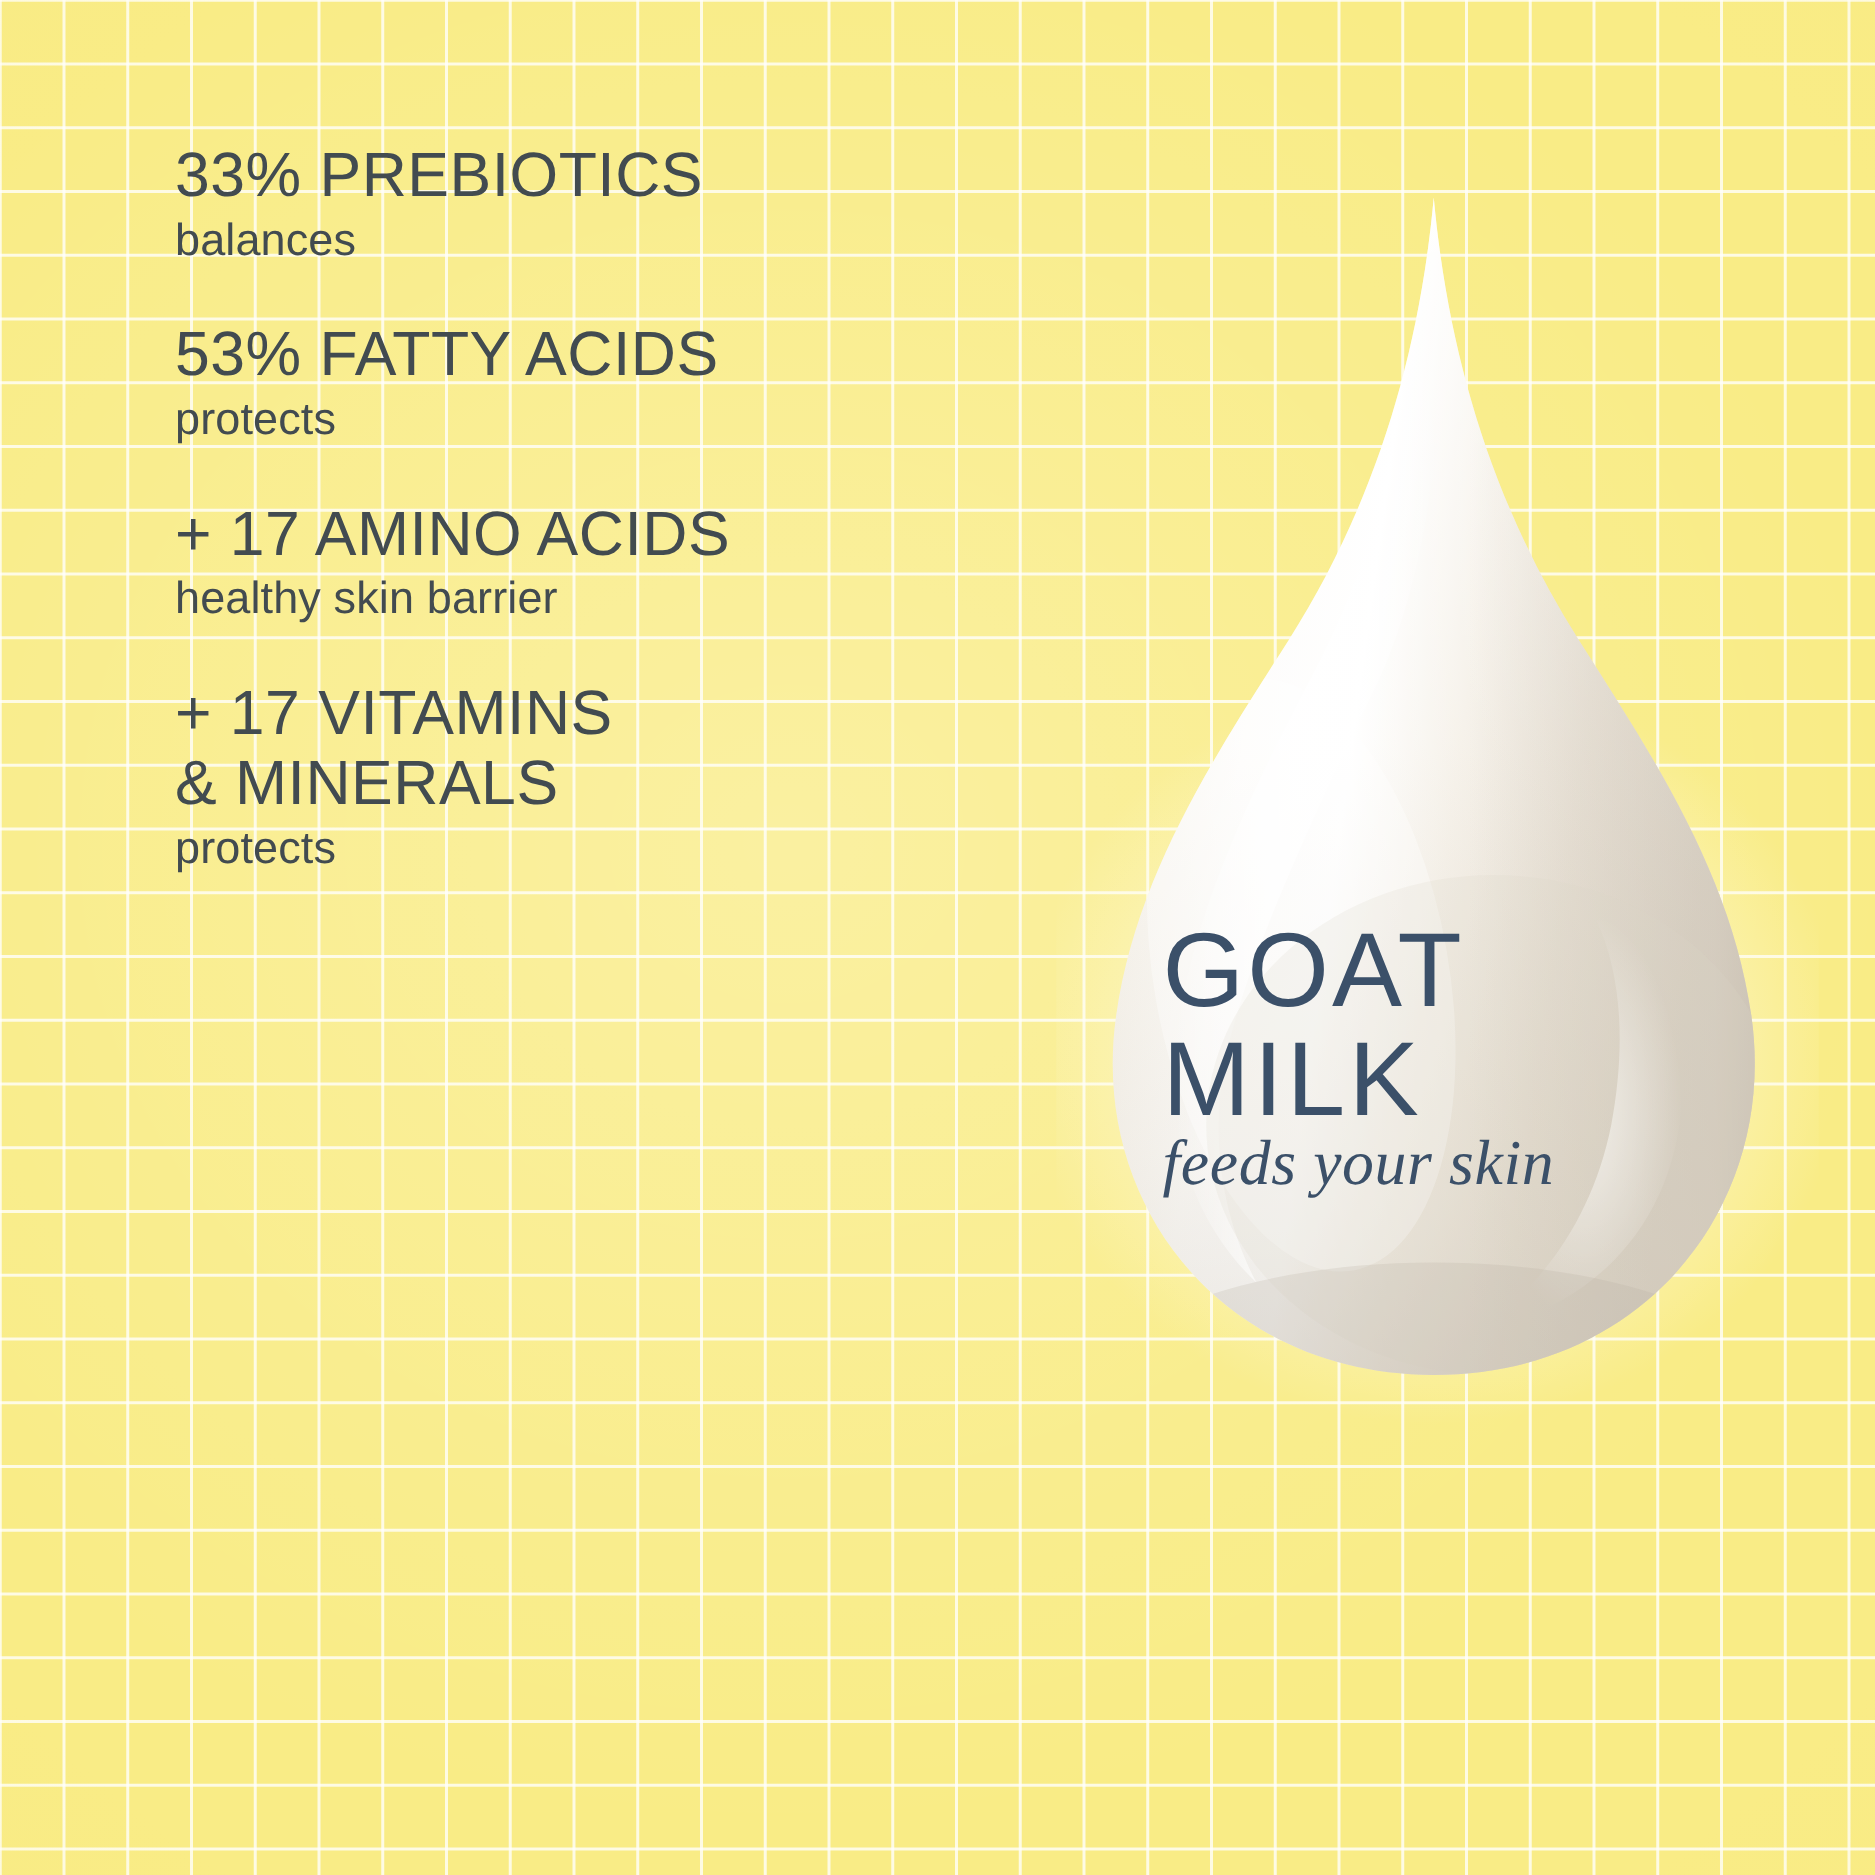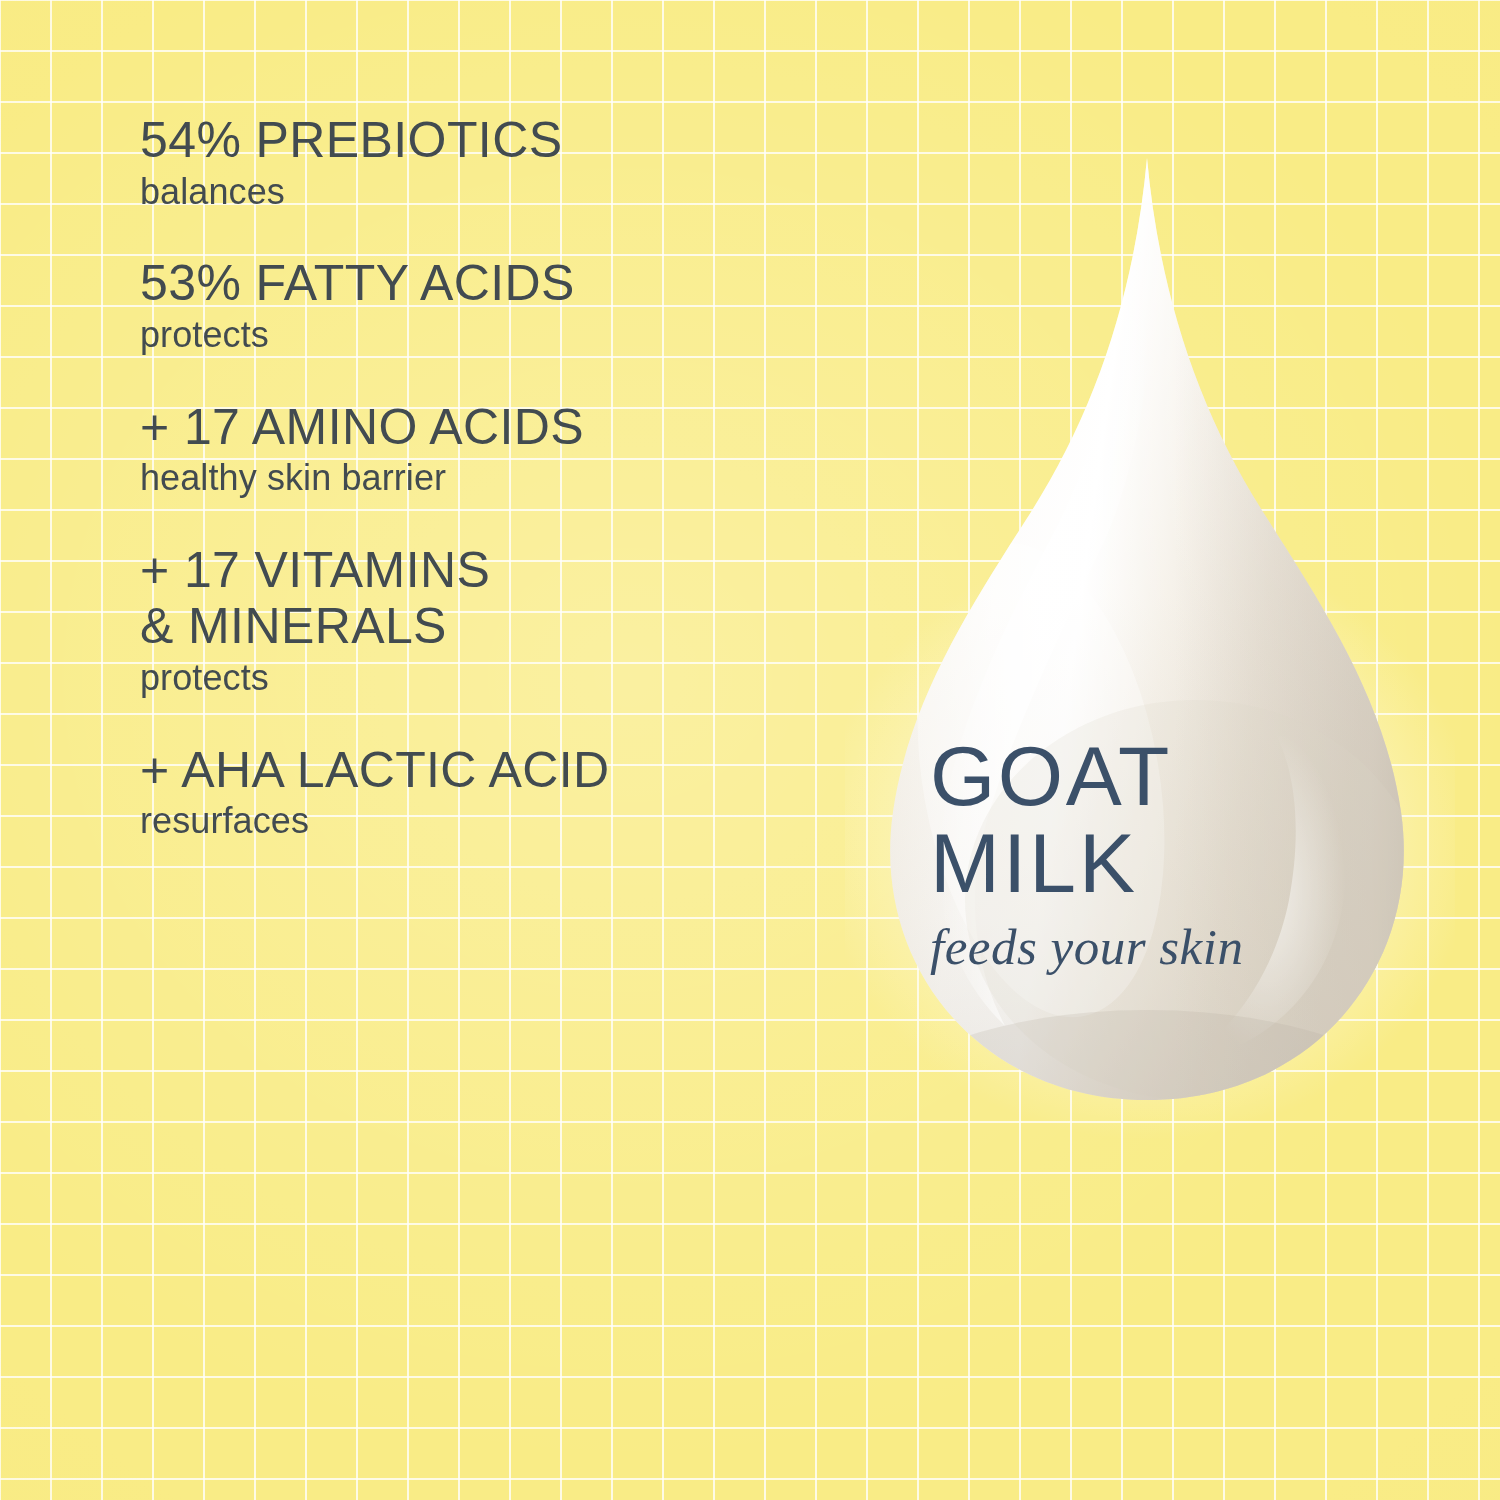--- a/index.html
+++ b/index.html
@@ -87,65 +87,61 @@
   }
   #lk-goat, #lk-milk {
     color: #3b5069;
     font-size: 84px;
     line-height: 0.96;
     letter-spacing: 2.5px;
     font-weight: 400;
   }
   #lk-milk { margin-top: 6px; letter-spacing: 3px; }
   #lk-tag {
-    margin-top: 18px;
+    margin-top: 2px;
     color: #3b5069;
     font-family: "Liberation Serif", serif;
     font-style: italic;
     font-size: 51px;
     line-height: 1.05;
     letter-spacing: 0.5px;
   }
 </style>
 </head>
 <body>
 
 <div id="poster">
 
   <div id="grid"></div>
   <div id="vignette"></div>
 
   <div id="benefits">
 
     <div class="benefit">
-      <div class="b-head">54% PREBIOTICS</div>
+      <div class="b-head">33% PREBIOTICS</div>
       <div class="b-sub">balances</div>
     </div>
 
 
     <div class="benefit">
       <div class="b-head">53% FATTY ACIDS</div>
       <div class="b-sub">protects</div>
     </div>
 
     <div class="benefit">
       <div class="b-head">+ 17 AMINO ACIDS</div>
       <div class="b-sub">healthy skin barrier</div>
     </div>
 
     <div class="benefit">
       <div class="b-head">+ 17 VITAMINS
 &amp; MINERALS</div>
       <div class="b-sub">protects</div>
     </div>
 
-    <div class="benefit">
-      <div class="b-head">+ AHA LACTIC ACID</div>
-      <div class="b-sub">resurfaces</div>
-    </div>
 
   </div>
 
   <div id="droplet-wrap">
     <svg id="droplet-svg" viewBox="0 0 610 1080" preserveAspectRatio="none">
       <defs>
 
         <linearGradient id="gBody" x1="0" y1="0" x2="1" y2="0.25">
           <stop offset="0.00" stop-color="#e9e2d6"></stop>
           <stop offset="0.14" stop-color="#f6f2ea"></stop>

